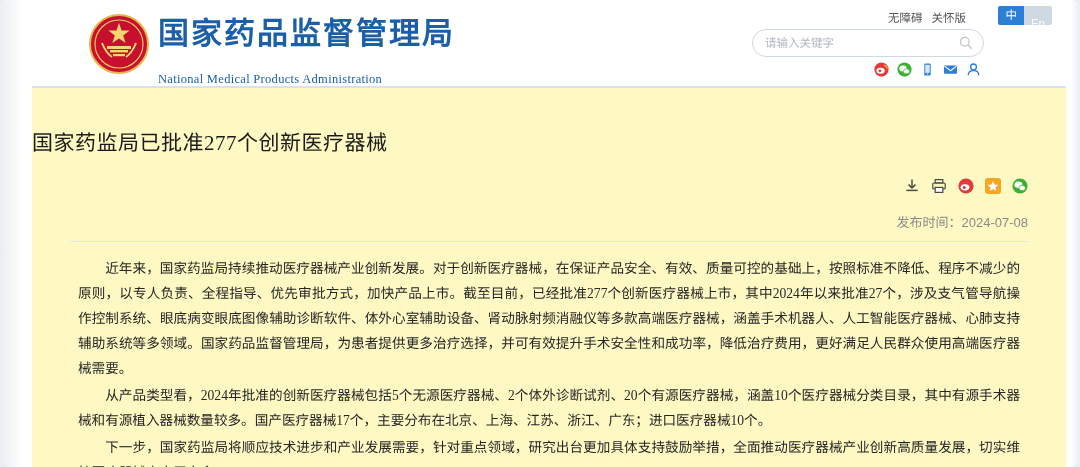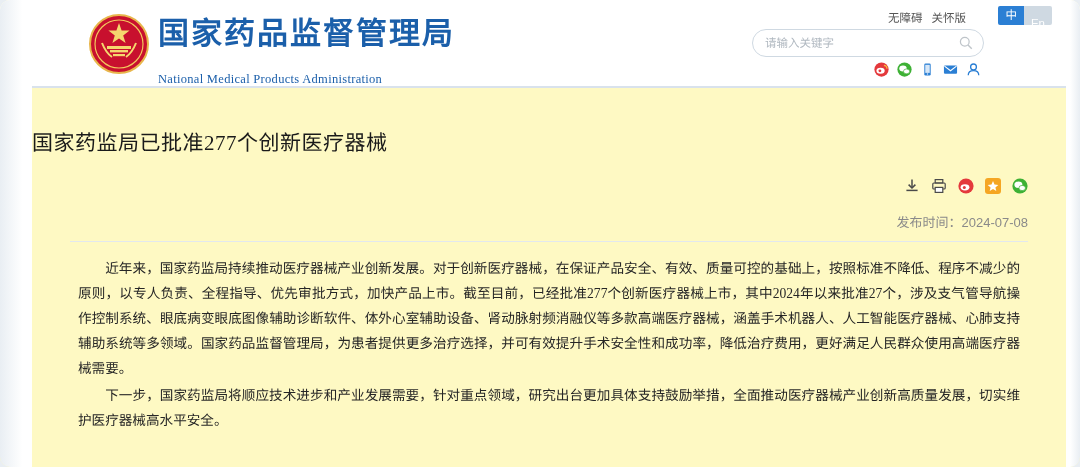--- a/index.html
+++ b/index.html
@@ -272,19 +272,20 @@
     </div>
 
     <div class="pubtime">
       <span>发布时间：</span><span>2024-07-08</span>
     </div>
 
     <div class="divider"></div>
 
     <div class="body-text">
       <p>近年来，国家药监局持续推动医疗器械产业创新发展。对于创新医疗器械，在保证产品安全、有效、质量可控的基础上，按照标准不降低、程序不减少的原则，以专人负责、全程指导、优先审批方式，加快产品上市。截至目前，已经批准277个创新医疗器械上市，其中2024年以来批准27个，涉及支气管导航操作控制系统、眼底病变眼底图像辅助诊断软件、体外心室辅助设备、肾动脉射频消融仪等多款高端医疗器械，涵盖手术机器人、人工智能医疗器械、心肺支持辅助系统等多领域。国家药品监督管理局，为患者提供更多治疗选择，并可有效提升手术安全性和成功率，降低治疗费用，更好满足人民群众使用高端医疗器械需要。</p>
+      <p>从产品类型看，2024年批准的创新医疗器械包括5个无源医疗器械、2个体外诊断试剂、20个有源医疗器械，涵盖10个医疗器械分类目录，其中有源手术器械和有源植入器械数量较多。国产医疗器械17个，主要分布在北京、上海、江苏、浙江、广东；进口医疗器械10个。</p>
       <p>下一步，国家药监局将顺应技术进步和产业发展需要，针对重点领域，研究出台更加具体支持鼓励举措，全面推动医疗器械产业创新高质量发展，切实维护医疗器械高水平安全。</p>
     </div>
   </div>
 
   <div class="scroll-shadow"></div>
   <div class="scroll-shadow-r"></div>
 </div>
 
 </body></html>

